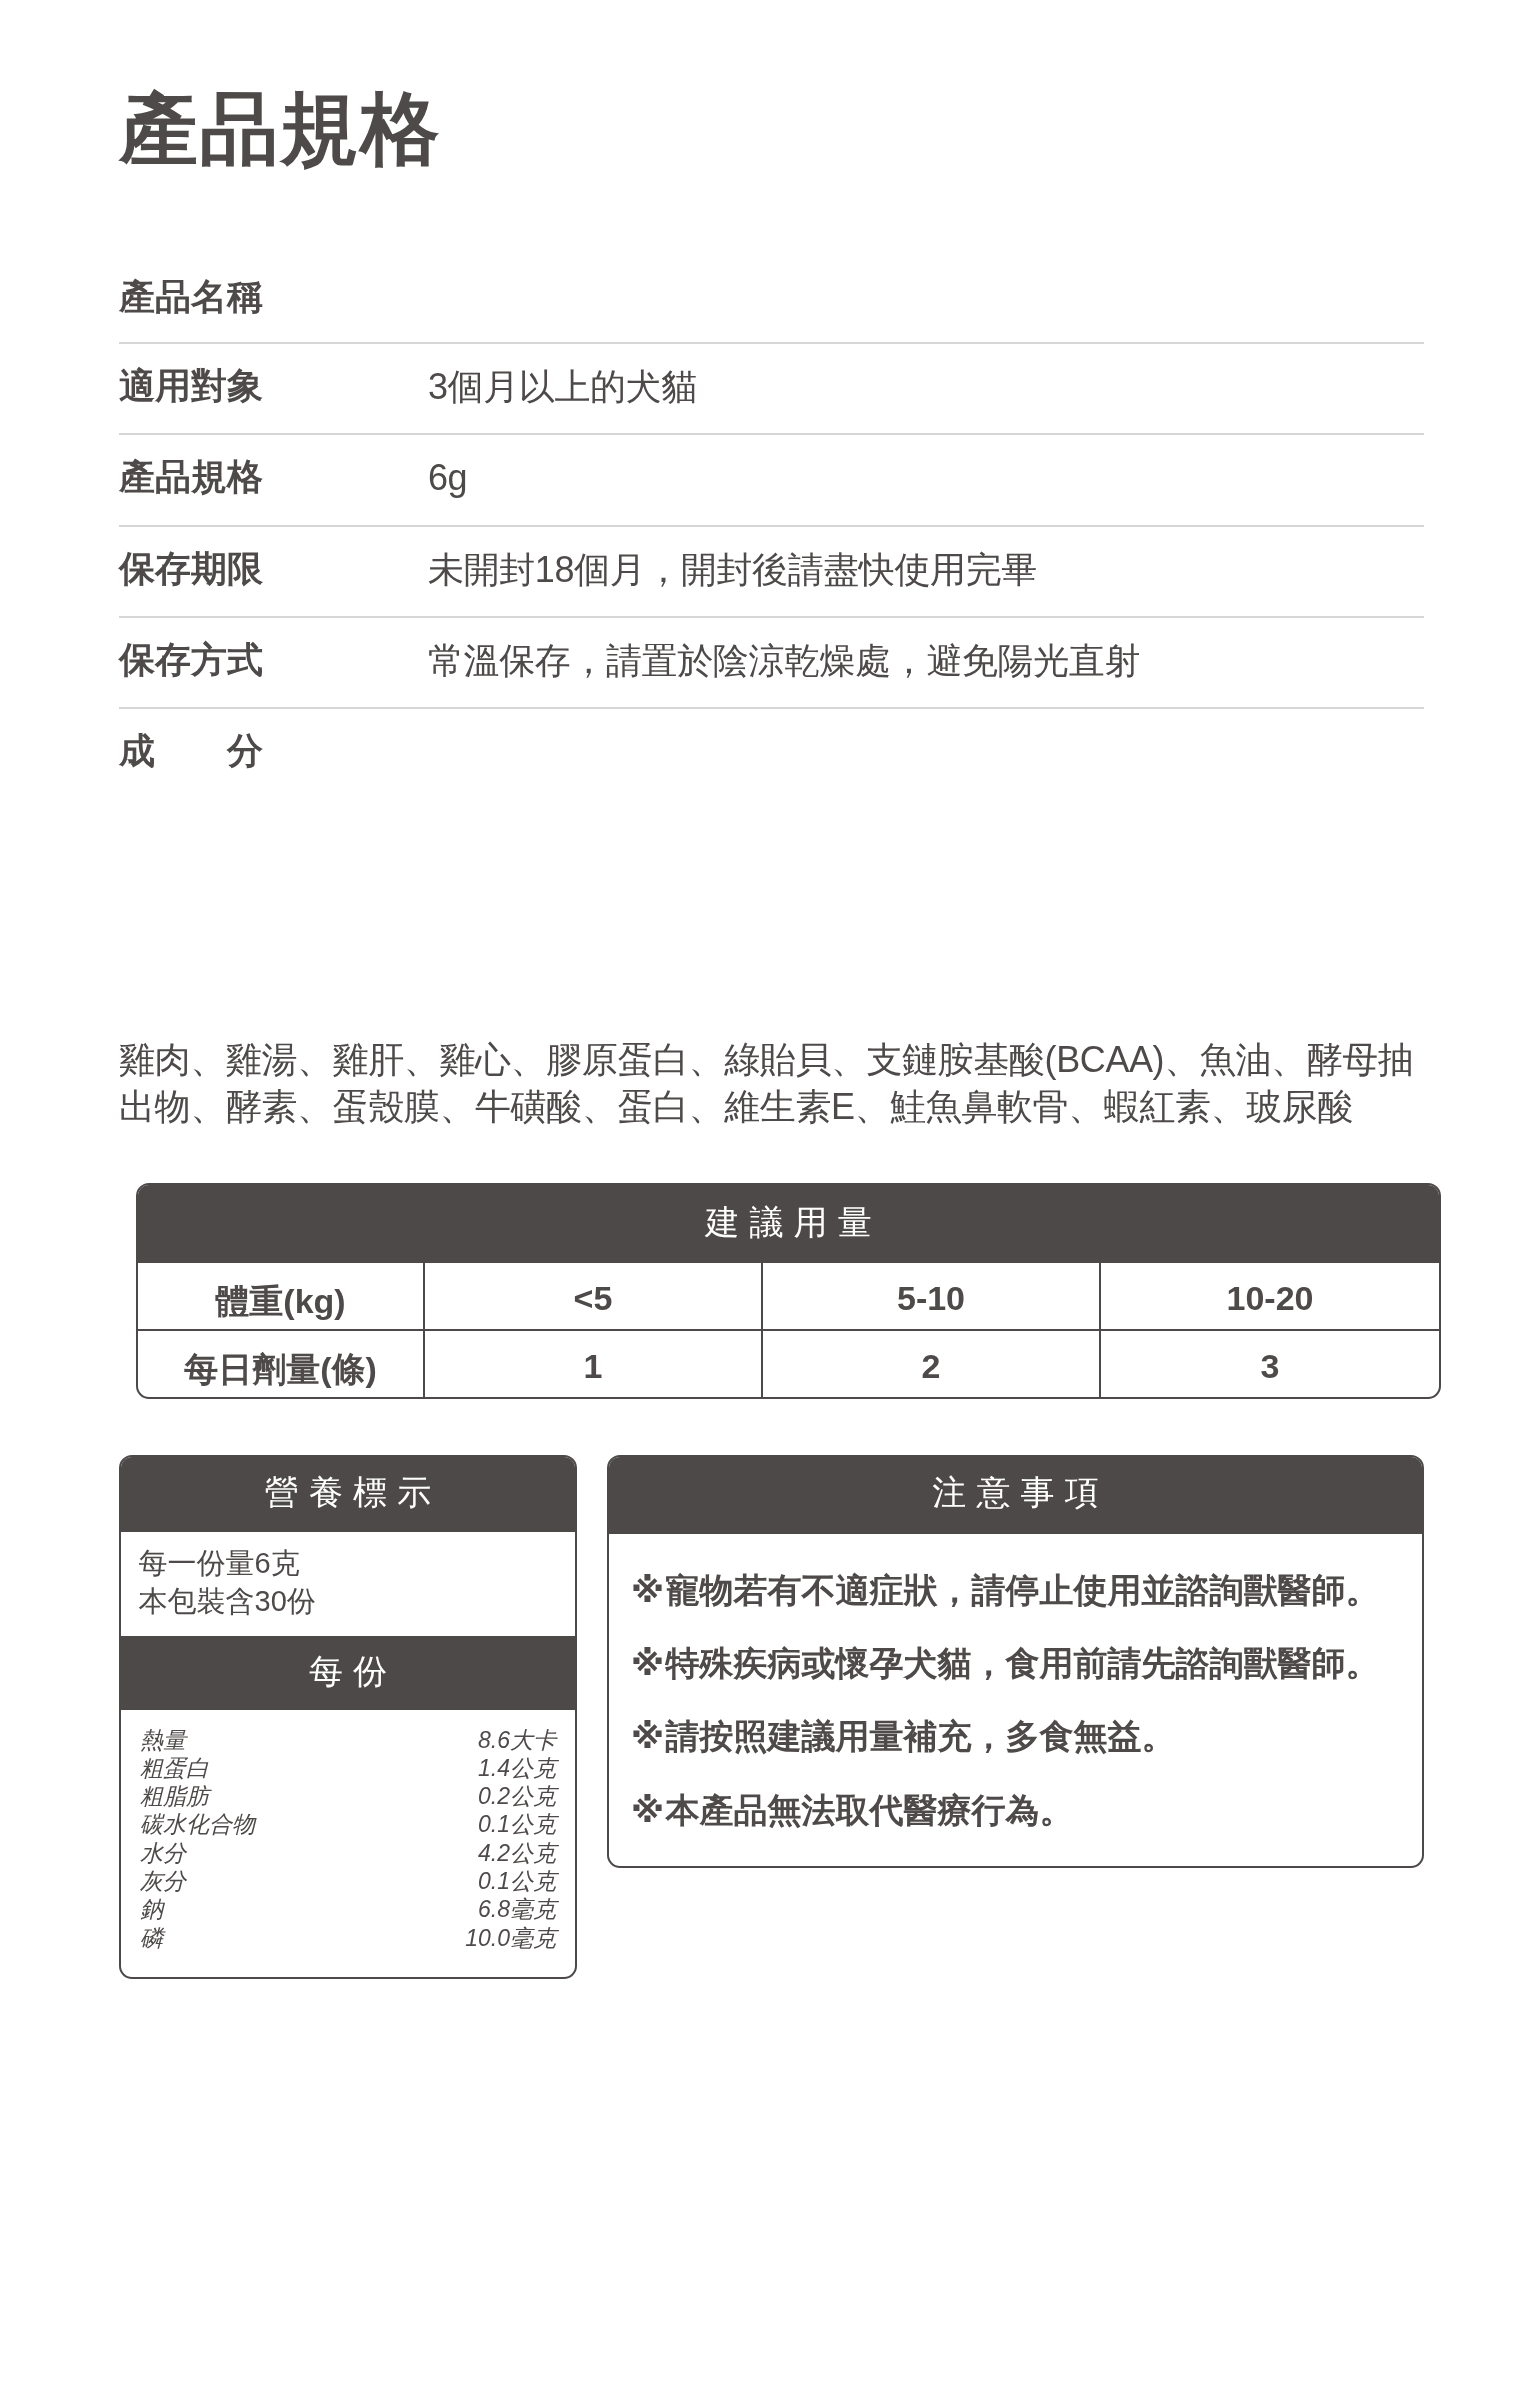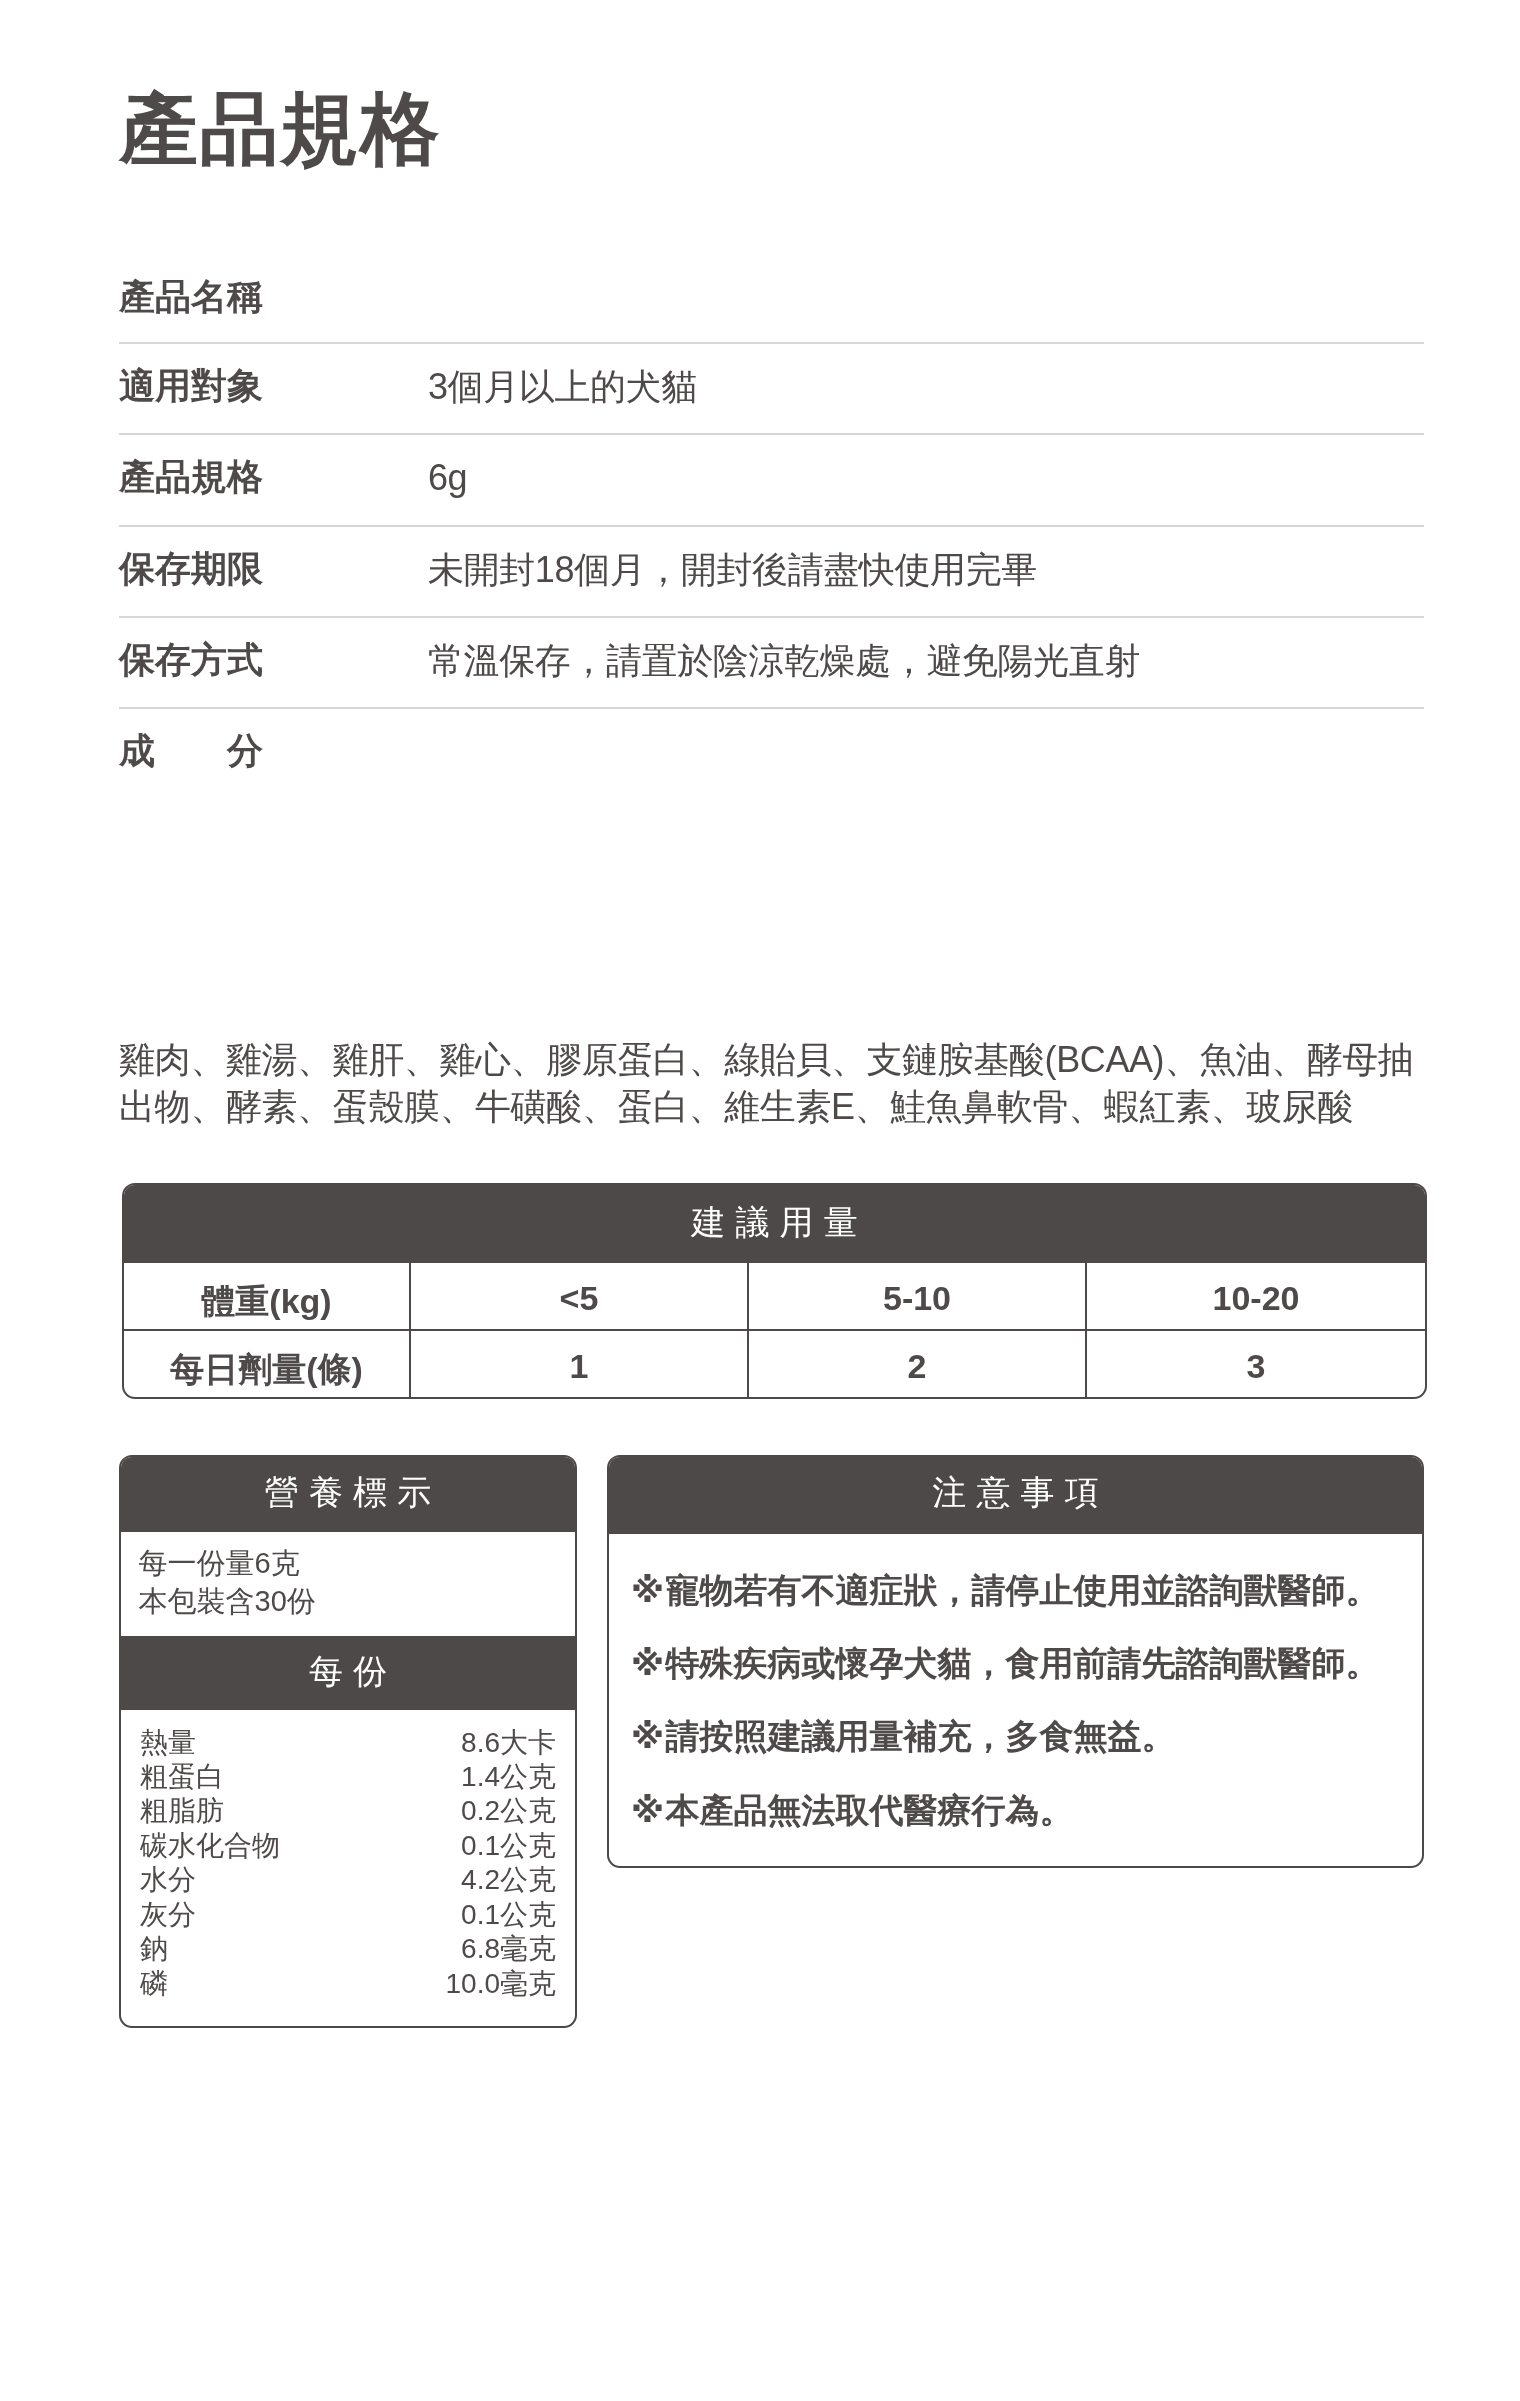--- a/index.html
+++ b/index.html
@@ -79,21 +79,21 @@
     line-height: 1.34;
     letter-spacing: -0.4px;
   }
   .spec-value.multiline {
     line-height: 1.30;
   }
 
   
   .dosage-table {
     position: absolute;
-    left: 114px;
+    left: 128px;
     top: 1183px;
     width: 1305px;
     border: 2.2px solid #4e4949;
     border-radius: 13px;
     overflow: hidden;
     box-sizing: border-box;
     background: #ffffff;
   }
   .dosage-head {
     background: #4e4949;
@@ -181,24 +181,25 @@
     border-top: 2.2px solid #4e4949;
   }
   .nutri-rows {
     padding: 16px 19px 25px 19px;
     border-top: 2.2px solid #4e4949;
   }
   .nutri-row {
     display: flex;
     justify-content: space-between;
     align-items: center;
-    font-size: 28px;
+    font-size: 23px;
     line-height: 1.23;
     color: #4e4a49;
     font-weight: 400;
+    font-style: italic;
   }
   .nutri-name {
     white-space: nowrap;
   }
   .nutri-val {
     white-space: nowrap;
     text-align: right;
   }
 
   

